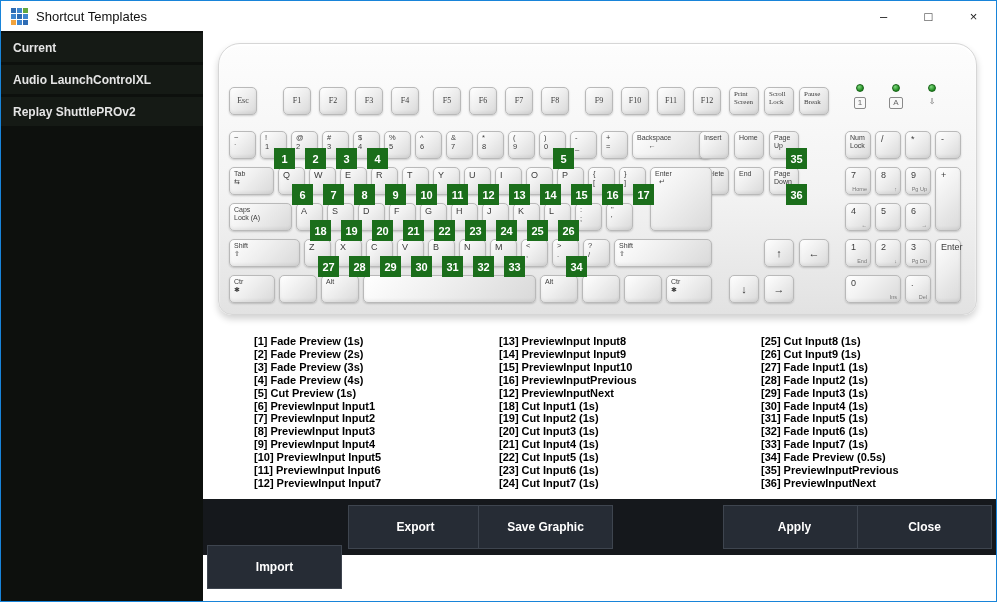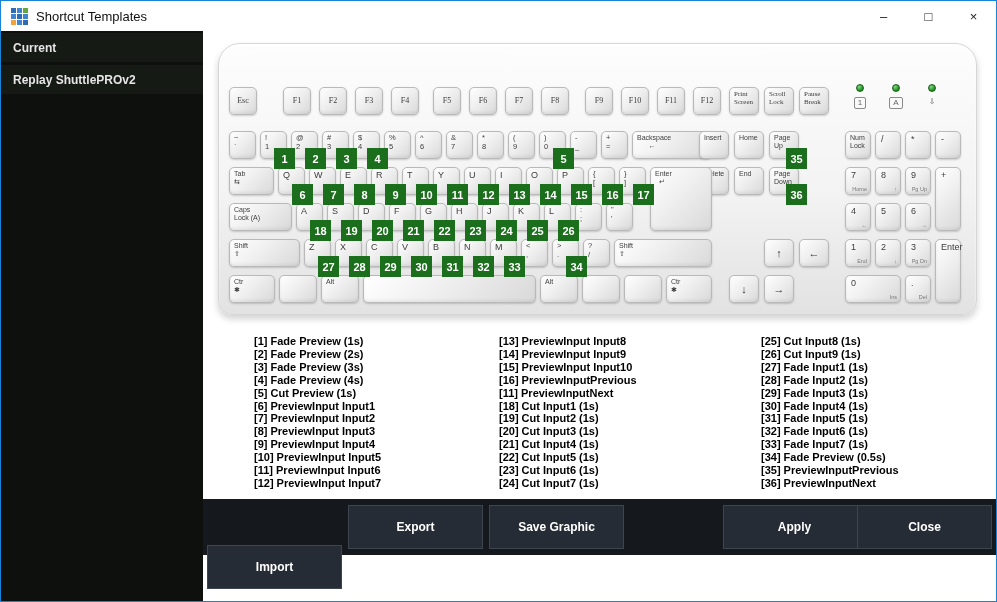--- a/index.html
+++ b/index.html
@@ -121,20 +121,21 @@
     <div class="win-controls">
       <div class="win-btn">–</div>
       <div class="win-btn">□</div>
       <div class="win-btn">×</div>
     </div>
   </div>
 
   <div class="body-row">
     <div class="sidebar" id="sidebar">
         <div class="side-item">Current</div>
+        <div class="side-item">Audio LaunchControlXL</div>
         <div class="side-item">Replay ShuttlePROv2</div>
       </div>
 
     <div class="content">
 
       <div class="white-area">
         <div class="kb" id="kb">
             <div class="fn-row">
               <div class="grp" style="left: 10px;">
                 <div class="key" style="flex: 0 0 28px;">
@@ -586,21 +587,21 @@
               <p>[9] PreviewInput Input4</p>
               <p>[10] PreviewInput Input5</p>
               <p>[11] PreviewInput Input6</p>
               <p>[12] PreviewInput Input7</p>
             </div>
             <div class="sl-col" style="left: 296px;">
               <p>[13] PreviewInput Input8</p>
               <p>[14] PreviewInput Input9</p>
               <p>[15] PreviewInput Input10</p>
               <p>[16] PreviewInputPrevious</p>
-              <p>[11] PreviewInputNext</p>
+              <p>[12] PreviewInputNext</p>
               <p>[18] Cut Input1 (1s)</p>
               <p>[19] Cut Input2 (1s)</p>
               <p>[20] Cut Input3 (1s)</p>
               <p>[21] Cut Input4 (1s)</p>
               <p>[22] Cut Input5 (1s)</p>
               <p>[23] Cut Input6 (1s)</p>
               <p>[24] Cut Input7 (1s)</p>
             </div>
             <div class="sl-col" style="left: 558px;">
               <p>[25] Cut Input8 (1s)</p>
@@ -615,19 +616,19 @@
               <p>[34] Fade Preview (0.5s)</p>
               <p>[35] PreviewInputPrevious</p>
               <p>[36] PreviewInputNext</p>
             </div>
           </div>
       </div>
 
       <div class="footer" id="footer">
           <button class="fbtn" style="left: 4px; margin-top: 40px;">Import</button>
           <button class="fbtn" style="left: 145px;">Export</button>
-          <button class="fbtn" style="left: 286px; text-align: right;">Save Graphic</button>
+          <button class="fbtn" style="left: 275px; text-align: right;">Save Graphic</button>
           <button class="fbtn" style="left: 520px; padding-left: 8px;">Apply</button>
           <button class="fbtn" style="left: 654px;">Close</button>
         </div>
     </div>
   </div>
 </div>
 
 </body></html>

